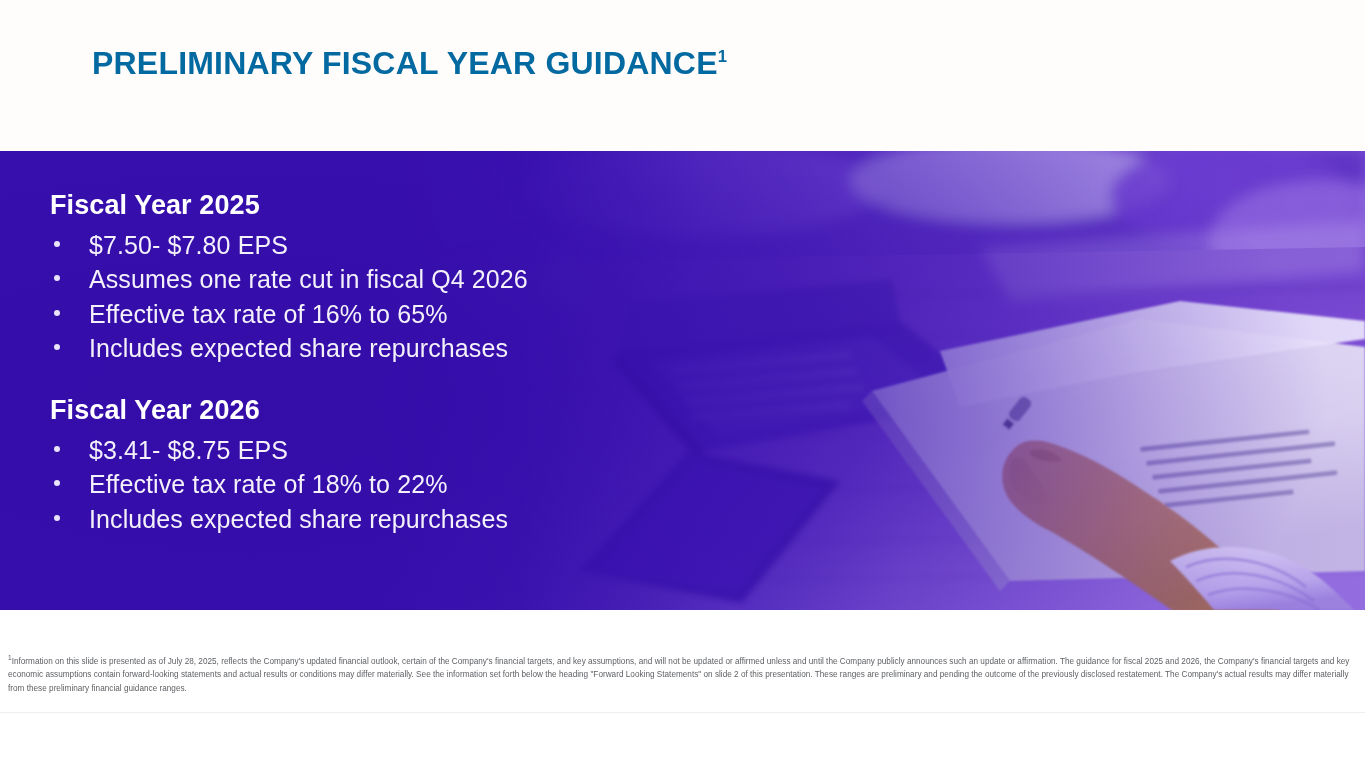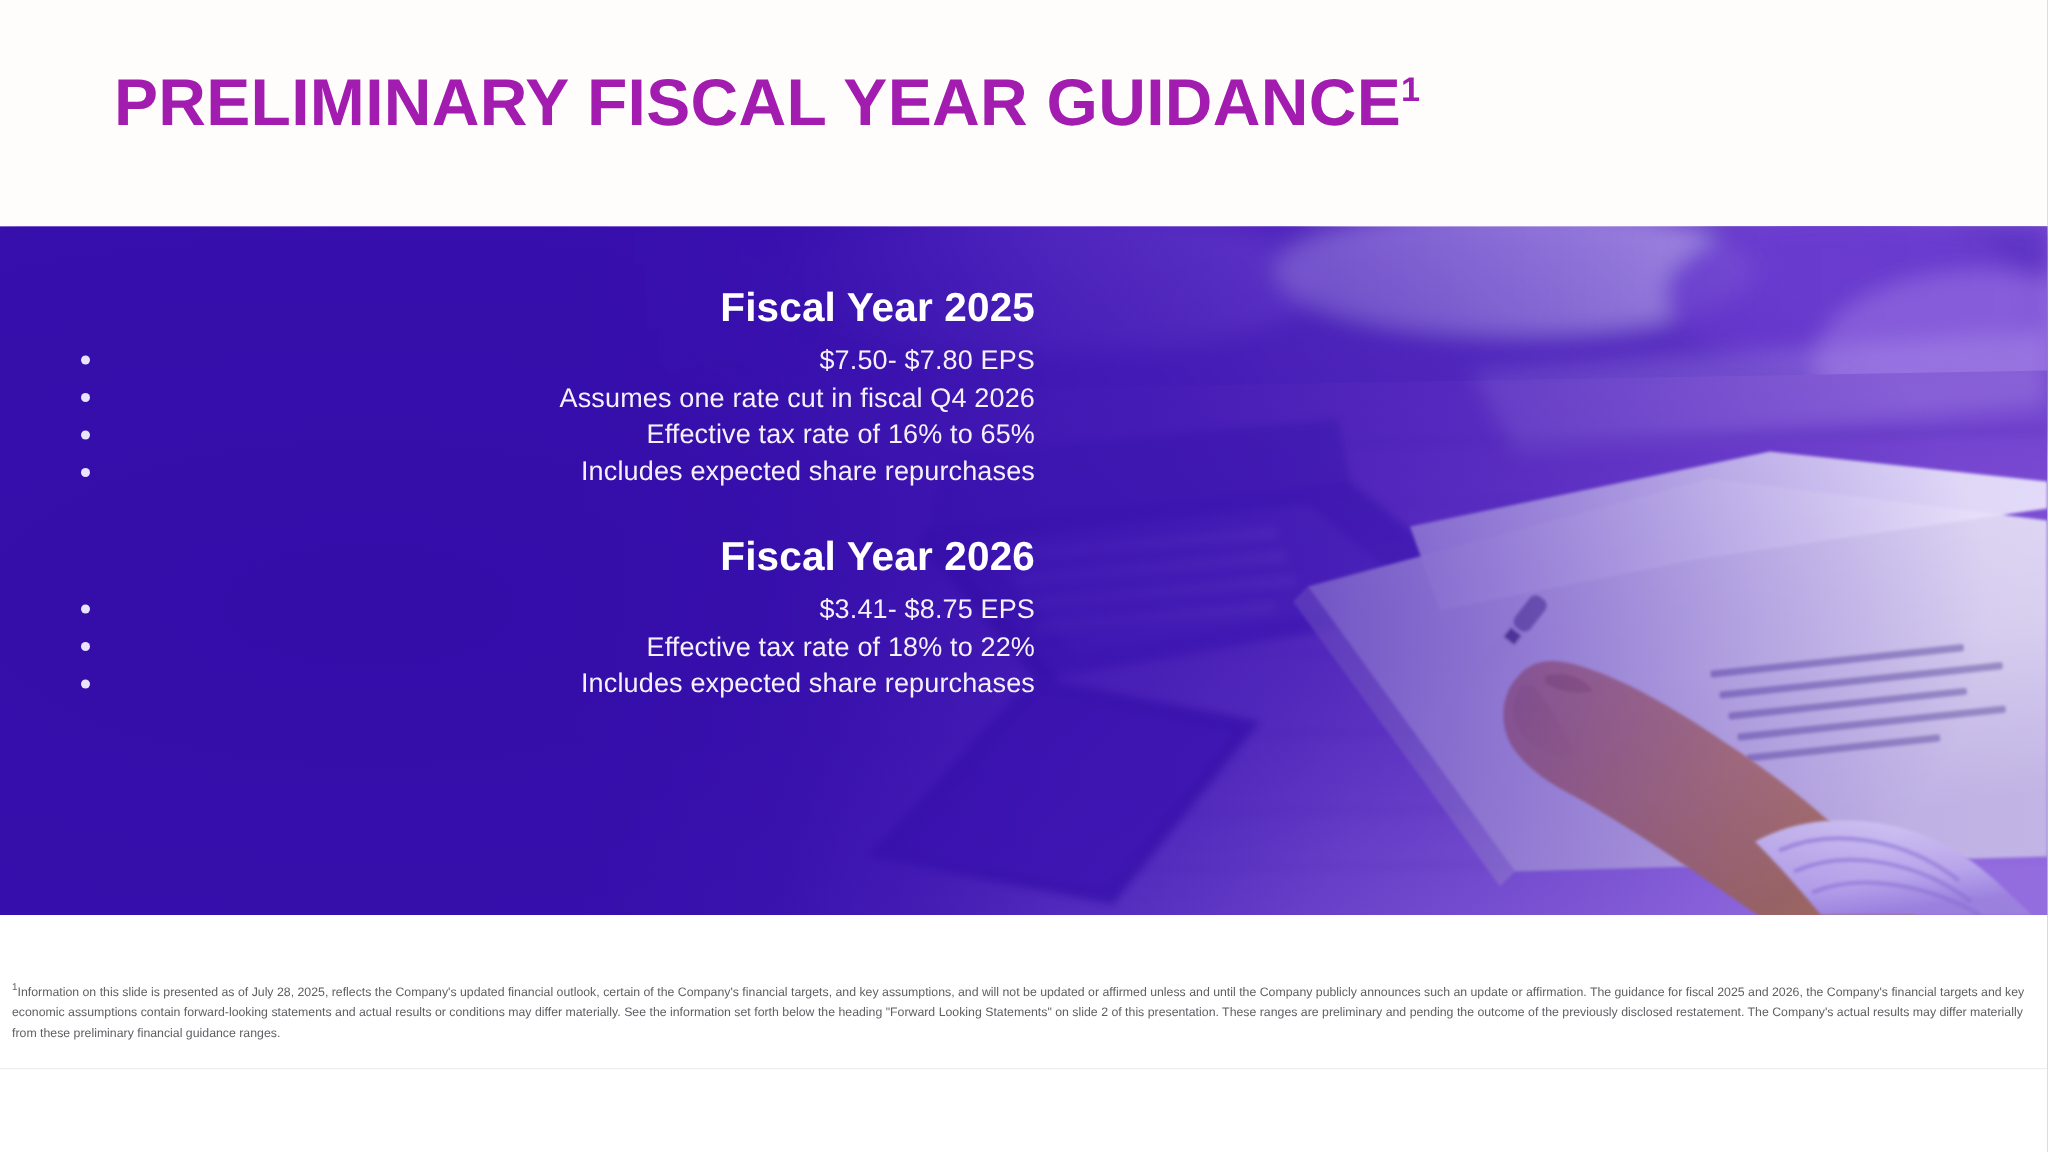--- a/index.html
+++ b/index.html
@@ -26,26 +26,26 @@
   
   .title-area {
     position: absolute;
     left: 0; top: 0;
     width: 1365px;
     height: 151px;
     background: #fffdfb;
   }
   .slide-title {
     position: absolute;
-    left: 76px;
+    left: 92px;
     top: 47px;
-    font-size: 44px;
+    font-size: 32px;
     font-weight: bold;
     letter-spacing: 0.2px;
-    color: #a21caf;
+    color: #0369a1;
     white-space: nowrap;
     line-height: 1.0;
   }
   .slide-title sup {
     font-size: 0.52em;
     vertical-align: super;
     line-height: 0;
     font-weight: bold;
   }
 
@@ -88,37 +88,36 @@
     pointer-events: none;
   }
 
   
   .content {
     position: absolute;
     left: 50px;
     top: 38px;
     width: 640px;
     color: #ffffff;
-    text-align: right;
   }
   .group { }
   .group + .group { margin-top: 28px; }
 
   .group-heading {
     font-size: 27px;
     font-weight: bold;
     color: #ffffff;
     line-height: 1.25;
     margin: 0 0 5px 0;
     letter-spacing: 0.1px;
   }
   .bullets { list-style: none; margin: 0; padding: 0; }
   .bullet {
     position: relative;
-    font-size: 18px;
+    font-size: 25px;
     font-weight: 400;
     color: #f4f1fb;
     line-height: 1.38;
     padding-left: 39px;
     letter-spacing: 0.1px;
   }
   .bullet .dot {
     position: absolute;
     left: 4px;
     top: 0.52em;

